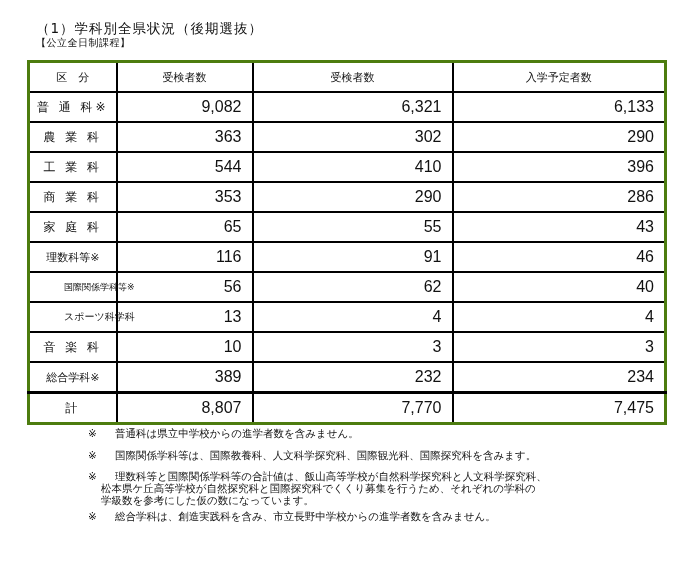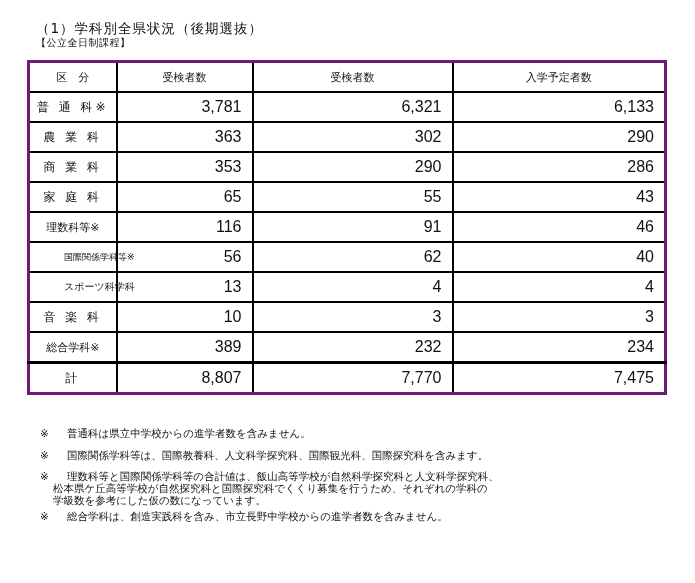--- a/index.html
+++ b/index.html
@@ -13,21 +13,21 @@
       font-size:13.5px; letter-spacing:1px; white-space:nowrap;
     }
     .subtitle {
       position:absolute; left:36px; top:36px;
       font-size:10px; letter-spacing:0.5px; white-space:nowrap;
     }
     table.main {
       position:absolute; left:27px; top:60px;
       width:637px;
       border-collapse:collapse;
-      border:3px solid #701a75;
+      border:3px solid #4d7c0f;
       table-layout:fixed;
     }
     table.main td, table.main th {
       border:2px solid #000;
       height:28px;
       padding:0;
       font-weight:normal;
     }
     table.main th { font-size:11px; text-align:center; }
     table.main td.label {
@@ -35,21 +35,21 @@
     }
     table.main td.label.small { font-size:9px; letter-spacing:0;padding-left:34px; }
     table.main td.label.mid { font-size:11px; letter-spacing:0; }
     table.main td.num {
       text-align:right; padding-right:10px;
       font-family: "Liberation Sans Narrow", "Liberation Sans", sans-serif;
       font-size:16px;
     }
     col.c1 { width:88px; } col.c2 { width:136px; } col.c3 { width:200px; } col.c4 { width:213px; }
     .notes { position:absolute; left:40px; top:423px; font-size:10.5px; line-height:21.5px; }
-    .note { white-space:nowrap; }
+    .note { white-space:nowrap;margin-left:48px; }
     .note .mark { display:inline-block; width:27px; }
     .note.multi { line-height:12px; margin-top:4px; white-space:normal; }
     .note.multi .cont { display:block; padding-left:13px; white-space:nowrap; }
   </style>
 </head>
 <body>
 
 <div class="title">（1）学科別全県状況（後期選抜）</div>
 <div class="subtitle">【公立全日制課程】</div>
 
@@ -64,29 +64,35 @@
     <tr>
       <th>区　分</th>
       <th>受検者数</th>
       <th>受検者数</th>
       <th>入学予定者数</th>
     </tr>
   </thead>
   <tbody>
     <tr>
       <td class="label">普 通 科※</td>
-      <td class="num">3,781</td>
+      <td class="num">9,082</td>
       <td class="num">6,321</td>
       <td class="num">6,133</td>
     </tr>
     <tr>
       <td class="label">農 業 科</td>
       <td class="num">363</td>
       <td class="num">302</td>
       <td class="num">290</td>
+    </tr>
+    <tr>
+      <td class="label">工 業 科</td>
+      <td class="num">544</td>
+      <td class="num">410</td>
+      <td class="num">396</td>
     </tr>
     <tr>
       <td class="label">商 業 科</td>
       <td class="num">353</td>
       <td class="num">290</td>
       <td class="num">286</td>
     </tr>
     <tr>
       <td class="label">家 庭 科</td>
       <td class="num">65</td>

